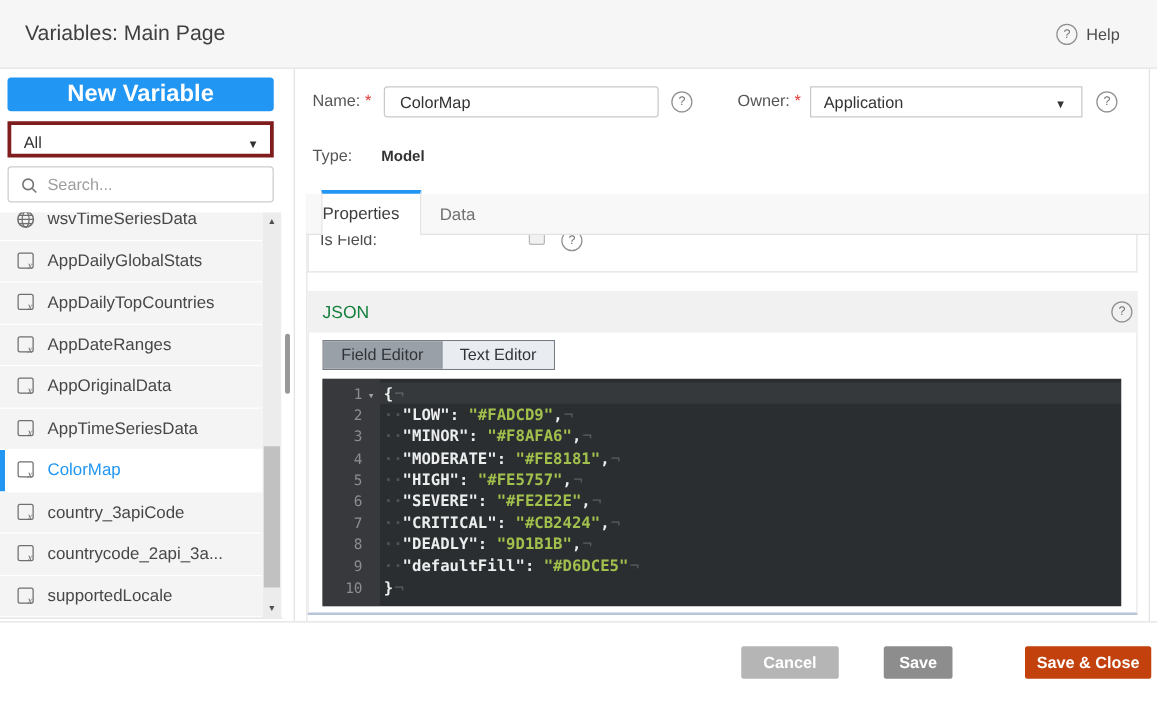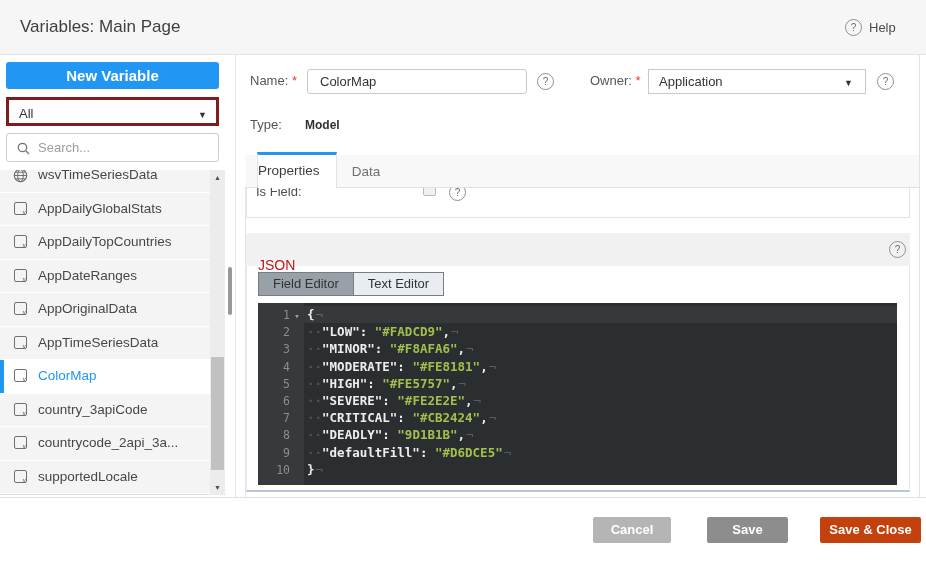--- a/index.html
+++ b/index.html
@@ -12,21 +12,21 @@
   
   .header { left:0; top:0; width:926px; height:55px; background:#f6f6f6; border-bottom:1px solid #e3e3e3; }
   .page-title { left:20px; top:17px; font-size:17px; color:#3f3f3f; }
   .help-circle { width:17px; height:17px; border:1px solid #8f8f8f; border-radius:50%;
     display:flex; align-items:center; justify-content:center; color:#6f6f6f; font-size:10px; background:transparent; }
   .hdr-help-ic { left:845px; top:19px; }
   .hdr-help-label { left:869px; top:20px; font-size:13px; color:#4c4c4c; }
 
   
   .btn-new { left:6px; top:62px; width:213px; height:27px; background:#2196f3; border-radius:3px;
-    color:#fff; font-size:15px; font-weight:bold; text-align:center; line-height:27px; cursor:pointer; }
+    color:#fff; font-size:19px; font-weight:bold; text-align:center; line-height:27px; cursor:pointer; }
   .dd-all { left:6px; top:97px; width:213px; height:29px; background:#fff; border:3px solid #7f1d1d; }
   .dd-all .dd-val { position:absolute; left:10px; top:0; line-height:28px; font-size:13px; color:#333; }
   .caret { font-size:9px; color:#333; }
   .dd-all .caret { position:absolute; right:9px; top:10px; }
   .search-box { left:6px; top:133px; width:213px; height:29px; background:#fff; border:1px solid #cdcdcd; border-radius:3px; }
   .search-box svg { position:absolute; left:10px; top:8px; }
   .search-box input { position:absolute; left:31px; top:1px; width:170px; height:25px; border:none; outline:none;
     font-size:13px; color:#555; font-family:"Liberation Sans",sans-serif; background:transparent; }
   .search-box input::placeholder { color:#9e9e9e; }
 
@@ -79,21 +79,21 @@
   .islist-inner { position:absolute; left:0; top:-9px; width:100%; height:40px; }
   .islist-label { position:absolute; left:9px; top:0; font-size:13px; color:#4f4f4f; line-height:26px; }
   .checkbox { position:absolute; left:176px; top:4px; width:13px; height:13px; background:#f1f1f1;
     border:1px solid #b9b9b9; border-radius:2px; }
   .islist-help { position:absolute; left:202px; top:5px; }
 
   
   .json-box { left:246px; top:233px; width:664px; height:259px; background:#fff;
     border:1px solid #e8e8e8; border-bottom:2px solid #b7c6d7; }
   .json-header { left:246px; top:233px; width:664px; height:33px; background:#f1f1f1; }
-  .json-title { left:258px; top:241px; font-size:14px; color:#b91c1c;margin-top:16px; }
+  .json-title { left:258px; top:241px; font-size:14px; color:#15803d; }
   .json-help { left:889px; top:241px; }
 
   .toggle-group { left:258px; top:272px; height:24px; display:flex; border:1px solid #767d85; }
   .toggle-btn { height:22px; line-height:22px; padding:0 14px; font-size:13px; color:#30343a; cursor:pointer; }
   .toggle-field { background:#9aa0a7; }
   .toggle-text { background:#e9ecf1; border-left:1px solid #767d85; }
 
   
   .editor { left:258px; top:303px; width:639px; height:182px; background:#2b2e31; overflow:hidden;
     font-family:"DejaVu Sans Mono", monospace; }
@@ -107,21 +107,21 @@
   .tok-plain { color:#eceeee; }
   .tok-str { color:#a2c04c; }
   .tok-indent { color:rgba(255,255,255,0.18); }
   .tok-eol { color:rgba(255,255,255,0.22); margin-left:1px; font-weight:normal; }
 
   
   .footer-divider { left:0; top:497px; width:926px; height:1px; background:#e2e2e2; }
   .fbtn { top:517px; height:26px; border:none; border-radius:2px; color:#fff; font-size:13px; font-weight:bold;
     font-family:"Liberation Sans",sans-serif; cursor:pointer; text-align:center; line-height:26px; }
   .btn-cancel { left:593px; width:78px; background:#b5b5b5; }
-  .btn-save { left:707px; width:81px; background:#8d8d8d; }
+  .btn-save { left:707px; width:55px; background:#8d8d8d; }
   .btn-saveclose { left:820px; width:101px; background:#c2410c; }
 </style>
 </head>
 <body>
 
 <div id="app">
 
   <div class="abs header"></div>
   <div class="abs page-title">Variables: Main Page</div>
   <span class="abs help-circle hdr-help-ic">

